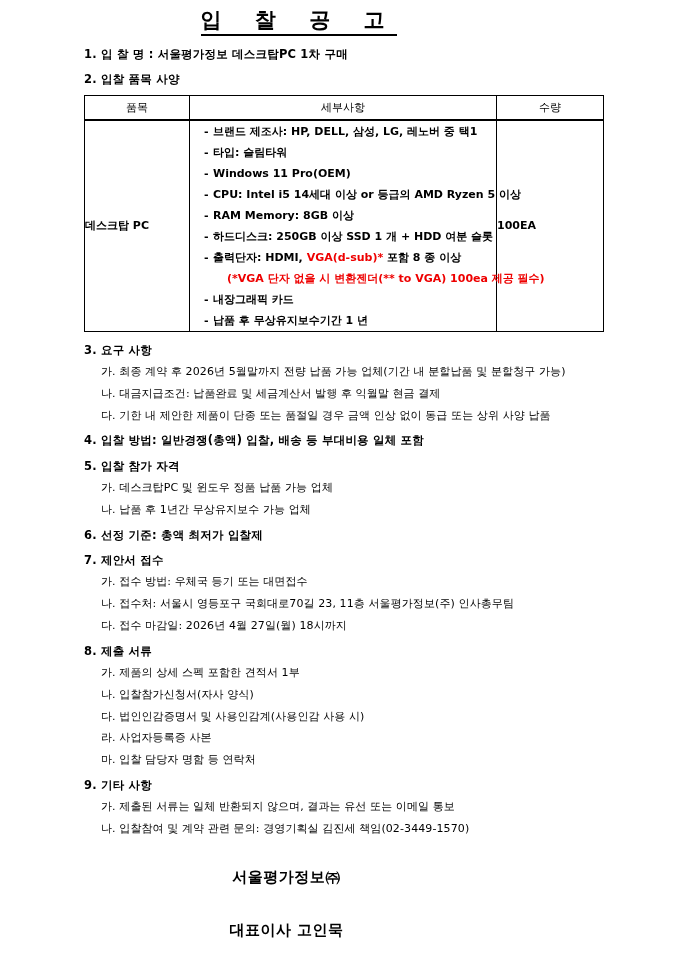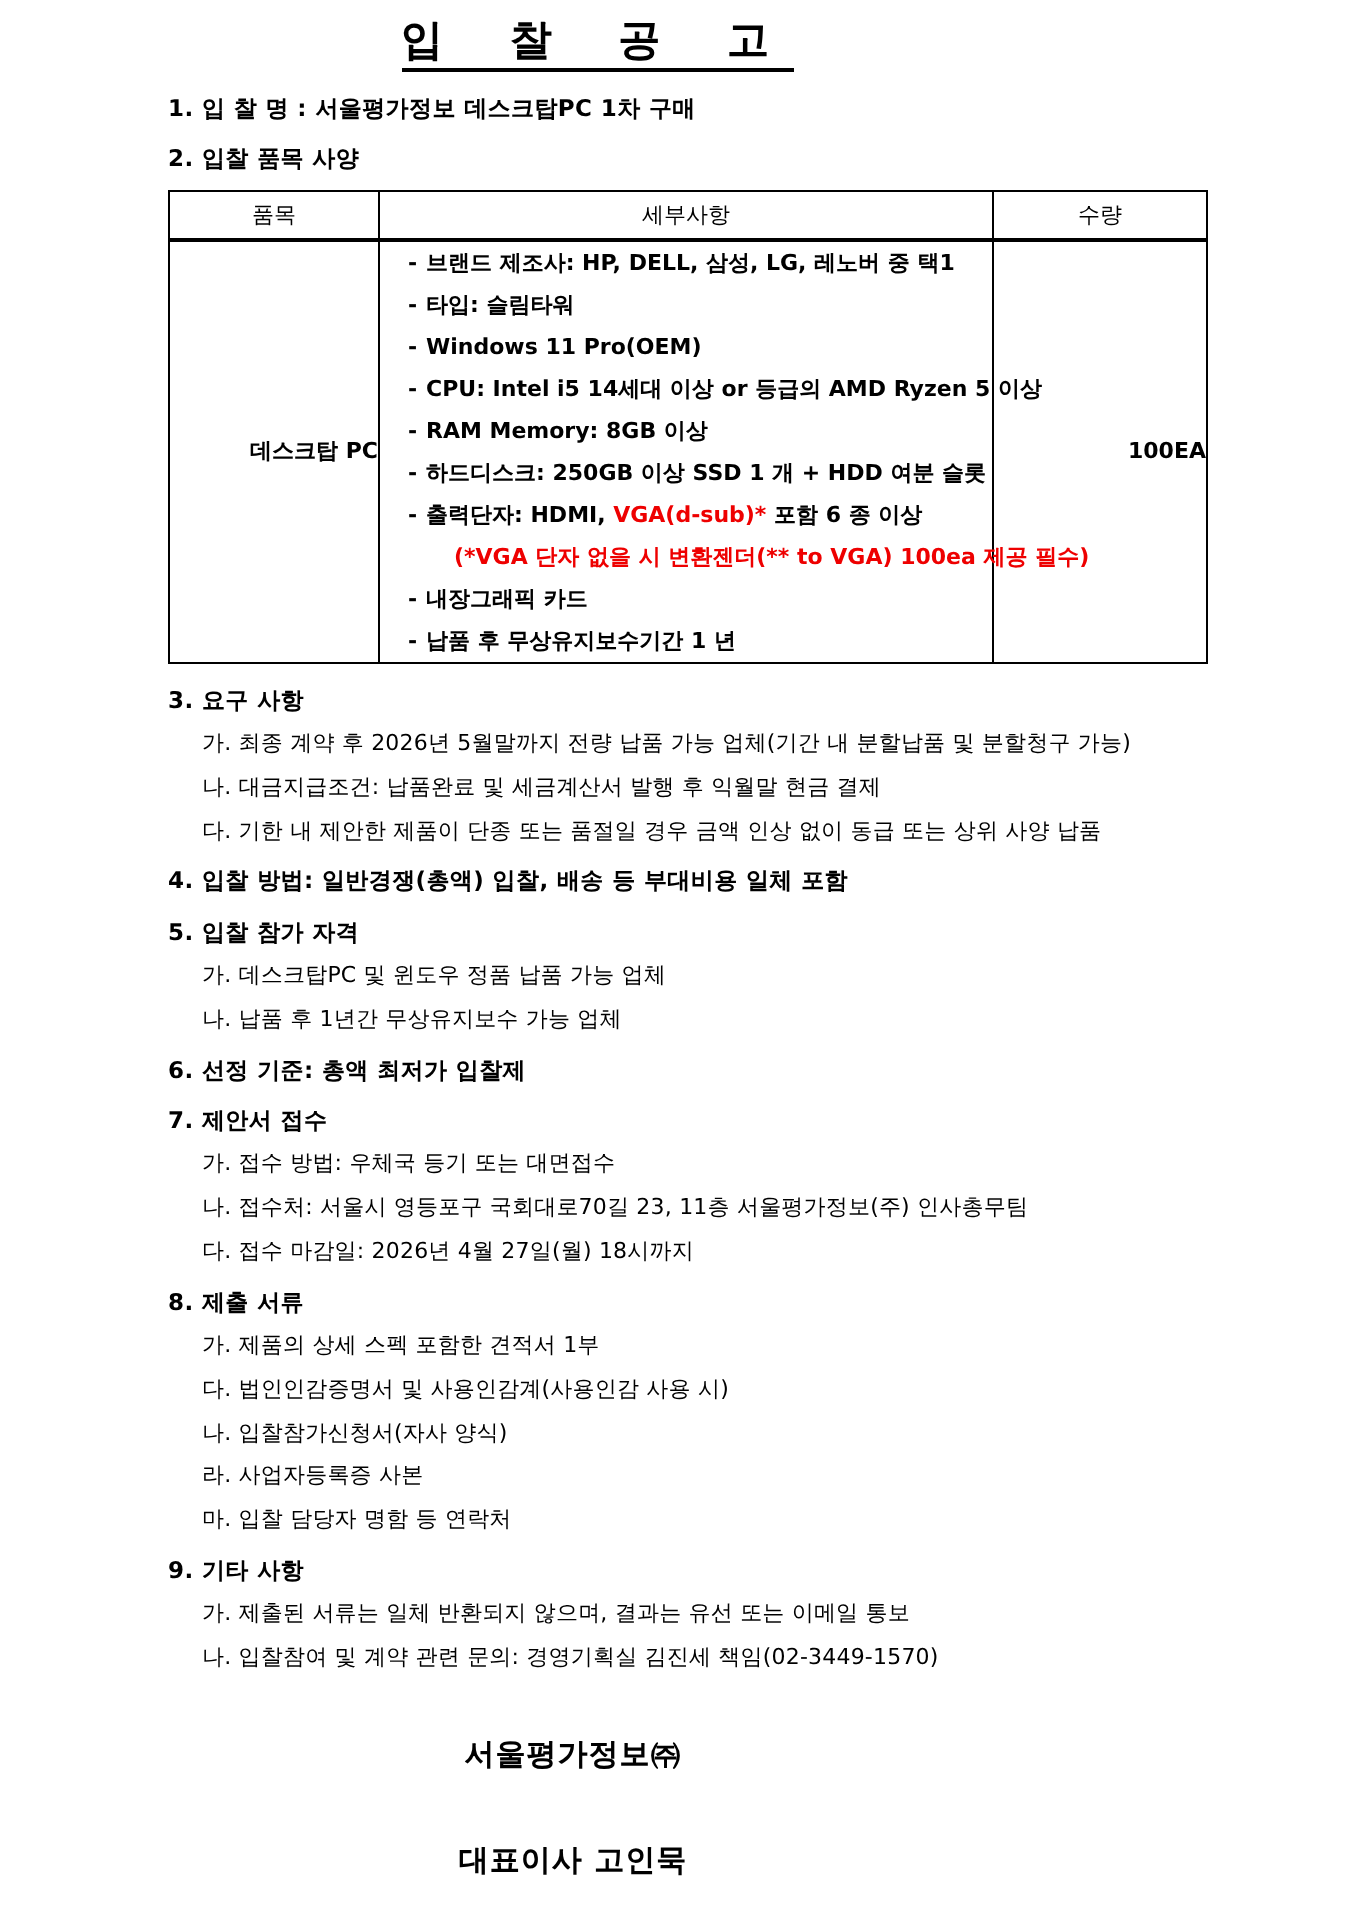--- a/index.html
+++ b/index.html
@@ -82,21 +82,21 @@
     font-weight: normal;
     height: 23px;
     vertical-align: middle;
     border-bottom: 2px solid #000;
   }
   .col-item { width: 104px; }
   .col-detail { width: 306px; }
   .col-qty { width: 106px; border-radius: 10px; }
 
   td.item-cell, td.qty-cell {
-    text-align: right;
+    text-align: left;
     vertical-align: middle;
   }
   td.detail-cell {
     vertical-align: top;
     padding: 7px 0 7px 0;
   }
   ul.spec-list {
     list-style: none;
     margin: 0;
     padding: 0 0 0 14px;
@@ -167,21 +167,21 @@
           <tr>
             <td class="item-cell">데스크탑 PC</td>
             <td class="detail-cell">
               <ul class="spec-list" id="spec-list">
                   <li><span class="dash">-</span><span>브랜드 제조사: HP, DELL, 삼성, LG, 레노버 중 택1</span></li>
                   <li><span class="dash">-</span><span>타입: 슬림타워</span></li>
                   <li><span class="dash">-</span><span>Windows 11 Pro(OEM)</span></li>
                   <li><span class="dash">-</span><span>CPU: Intel i5 14세대 이상 or 등급의 AMD Ryzen 5 이상</span></li>
                   <li><span class="dash">-</span><span>RAM Memory: 8GB 이상</span></li>
                   <li><span class="dash">-</span><span>하드디스크: 250GB 이상 SSD 1 개 + HDD 여분 슬롯</span></li>
-                  <li><span class="dash">-</span><span>출력단자: HDMI, </span><span class="red">VGA(d-sub)*</span><span> 포함 6 종 이상</span></li>
+                  <li><span class="dash">-</span><span>출력단자: HDMI, </span><span class="red">VGA(d-sub)*</span><span> 포함 8 종 이상</span></li>
                   <li class="noteline"><span>(*VGA 단자 없을 시 변환젠더(** to VGA) 100ea 제공 필수)</span></li>
                   <li><span class="dash">-</span><span>내장그래픽 카드</span></li>
                   <li><span class="dash">-</span><span>납품 후 무상유지보수기간 1 년</span></li>
                 </ul>
             </td>
             <td class="qty-cell">100EA</td>
           </tr>
         </tbody>
       </table>
     </div>
@@ -199,22 +199,22 @@
 
     <div class="sec">6. 선정 기준: 총액 최저가 입찰제</div>
 
     <div class="sec">7. 제안서 접수</div>
     <div class="sub">가. 접수 방법: 우체국 등기 또는 대면접수</div>
     <div class="sub">나. 접수처: 서울시 영등포구 국회대로70길 23, 11층 서울평가정보(주) 인사총무팀</div>
     <div class="sub">다. 접수 마감일: 2026년 4월 27일(월) 18시까지</div>
 
     <div class="sec">8. 제출 서류</div>
     <div class="sub">가. 제품의 상세 스펙 포함한 견적서 1부</div>
+    <div class="sub">나. 입찰참가신청서(자사 양식)</div>
     <div class="sub">다. 법인인감증명서 및 사용인감계(사용인감 사용 시)</div>
-    <div class="sub">나. 입찰참가신청서(자사 양식)</div>
     <div class="sub">라. 사업자등록증 사본</div>
     <div class="sub">마. 입찰 담당자 명함 등 연락처</div>
 
     <div class="sec">9. 기타 사항</div>
     <div class="sub">가. 제출된 서류는 일체 반환되지 않으며, 결과는 유선 또는 이메일 통보</div>
     <div class="sub">나. 입찰참여 및 계약 관련 문의: 경영기획실 김진세 책임(02-3449-1570)</div>
 
   </div>
 
   <div class="sign-block">

